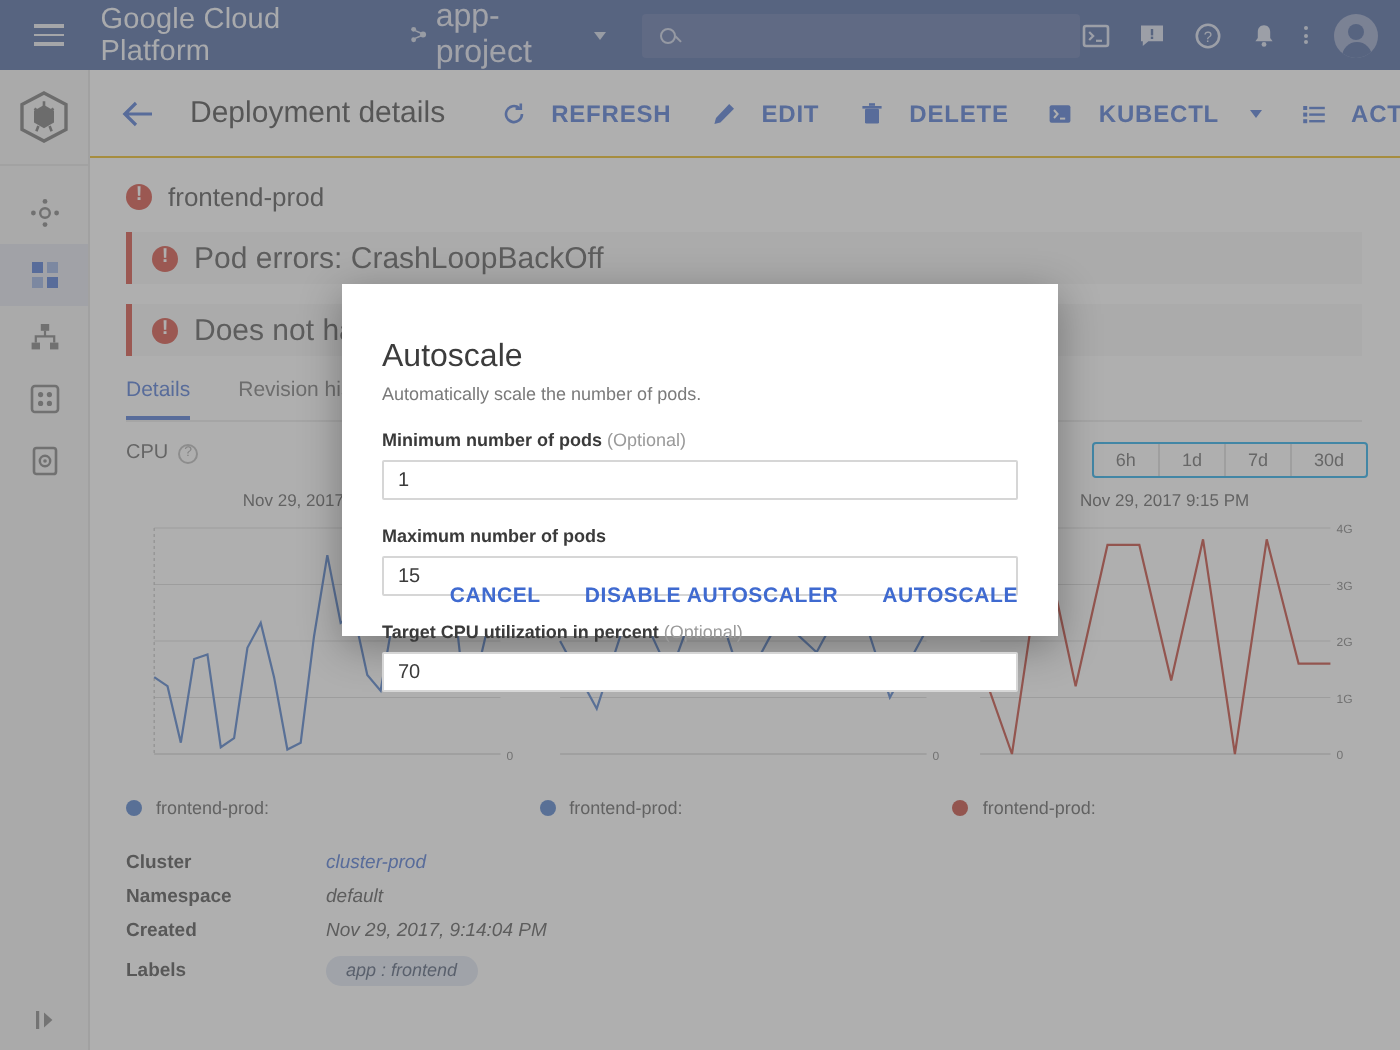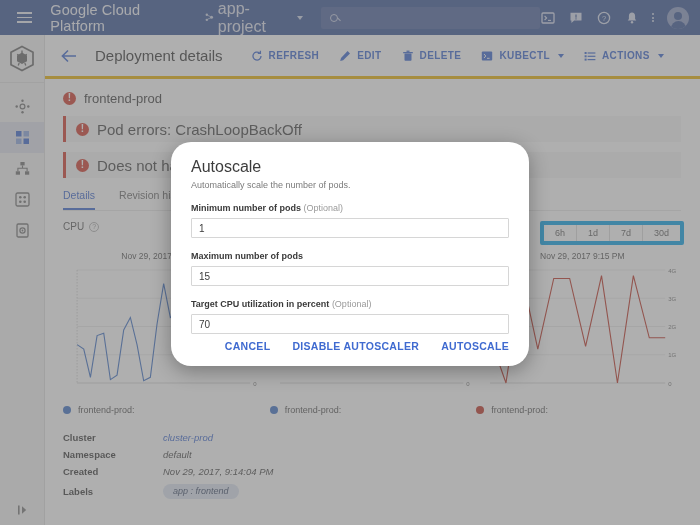--- a/index.html
+++ b/index.html
@@ -57,25 +57,25 @@
                cursor: pointer; }
   .rail-item.first { margin-top: 8px; }
   .rail-item.active { background: #dfe3ee; }
   .rail-bottom { position: absolute; bottom: 8px; left: 0; width: 45px;
                  display: flex; justify-content: center; cursor: pointer; }
 
   
   .main { position: absolute; left: 45px; top: 35px; width: 655px; height: 490px;
           background: #ffffff; }
   .toolbar { height: 44px; display: flex; align-items: center; padding-left: 14px;
-             border-bottom: 3px solid #eab308; }
+             border-bottom: 1px solid #eab308; }
   .back-arrow { width: 20px; height: 20px; cursor: pointer; flex: none; }
   .page-title { font-size: 15px; color: #3b3b3b; margin-left: 16px; white-space: nowrap; }
   .tb-actions { display: flex; align-items: center; margin-left: 28px; gap: 20px; }
-  .tb-btn { display: flex; align-items: center; gap: 6px; color: #3f6ad0; font-size: 10px;
+  .tb-btn { display: flex; align-items: center; gap: 13px; color: #3f6ad0; font-size: 12px;
             font-weight: bold; letter-spacing: .4px; cursor: pointer; white-space: nowrap; }
   .tb-btn .caret { width: 0; height: 0; border-left: 3.5px solid transparent;
             border-right: 3.5px solid transparent; border-top: 4.5px solid #3f6ad0; margin-left: 2px; }
 
   .content { padding: 12px 16px 0 18px; }
   .res-title { display: flex; align-items: center; gap: 8px; }
   .res-name { font-size: 13px; color: #444; }
   .err-icon { width: 13px; height: 13px; border-radius: 50%; background: #d23f31;
               color: #fff; font-size: 10px; font-weight: bold; display: flex;
               align-items: center; justify-content: center; line-height: 1; flex: none; }
@@ -89,21 +89,21 @@
           width: 618px; }
   .tab { font-size: 10.5px; color: #6d6d6d; padding-bottom: 7px; cursor: pointer; }
   .tab.active { color: #3f6ad0; border-bottom: 2px solid #3f6ad0; }
 
   
   .charts-head { margin-top: 10px; display: flex; align-items: flex-start; }
   .chart-label { font-size: 10px; color: #5b5b5b; display: flex; align-items: center; gap: 5px; }
   .help-icon { width: 10px; height: 10px; border-radius: 50%; border: 1px solid #b4b4b4;
                color: #a0a0a0; font-size: 7px; display: flex; align-items: center;
                justify-content: center; }
-  .range { margin-left: auto; display: flex; border: 4px solid #0ea5e9; border-radius: 2px;
+  .range { margin-left: auto; display: flex; border: 1px solid #0ea5e9; border-radius: 2px;
            overflow: hidden; }
   .range div { font-size: 9px; color: #5f5f5f; padding: 3px 11px; border-left: 1px solid #dcdcdc;
                cursor: pointer; }
   .range div:first-child { border-left: none; }
 
   .chart-row { margin-top: 6px; display: flex; gap: 8px; width: 620px; position: relative; }
   .chart-card { flex: 1; position: relative; height: 150px; }
   .chart-date { font-size: 8.5px; color: #555; text-align: center; height: 13px; }
   .chart-svg { width: 100%; height: 135px; display: block; }
 
@@ -117,23 +117,23 @@
   .dkey { width: 100px; font-size: 9.5px; color: #3f3f3f; font-weight: bold; }
   .dval { font-size: 9.5px; color: #4a4a4a; font-style: italic; }
   .dval.link { color: #3f6ad0; }
   .chip { display: inline-block; background: #dde4f2; color: #42506b; font-size: 9px;
           border-radius: 10px; padding: 2.5px 10px; }
   .drow.labels { height: 22px; }
 
   
   .scrim { position: absolute; left: 0; top: 0; width: 700px; height: 525px;
            background: rgba(110,110,110,0.55); }
-  .dialog { position: absolute; left: 171px; top: 142px; width: 358px; height: 224px;
+  .dialog { position: absolute; left: 171px; top: 142px; width: 358px; height: 176px;
             background: #fff; box-shadow: 0 5px 20px rgba(0,0,0,.32);
-            padding: 16px 20px 0 20px; border-radius: 20px; }
+            padding: 28px 20px 0 20px; }
   .dlg-title { font-size: 16px; color: #3c3c3c; }
   .dlg-sub { font-size: 9px; color: #7a7a7a; margin-top: 4px; }
   .field { margin-top: 13px; }
   .flabel { font-size: 9px; color: #3a3a3a; font-weight: bold; }
   .flabel .opt { color: #9a9a9a; font-weight: normal; }
   .finput { margin-top: 5px; width: 100%; height: 20px; border: 1px solid #d6d6d6;
             border-radius: 1px; font-size: 10px; color: #3b3b3b; padding: 0 7px;
             font-family: "Liberation Sans", sans-serif; background: #fff; }
   .dlg-actions { position: absolute; right: 20px; bottom: 14px; display: flex;
                  align-items: flex-end; gap: 22px; }

